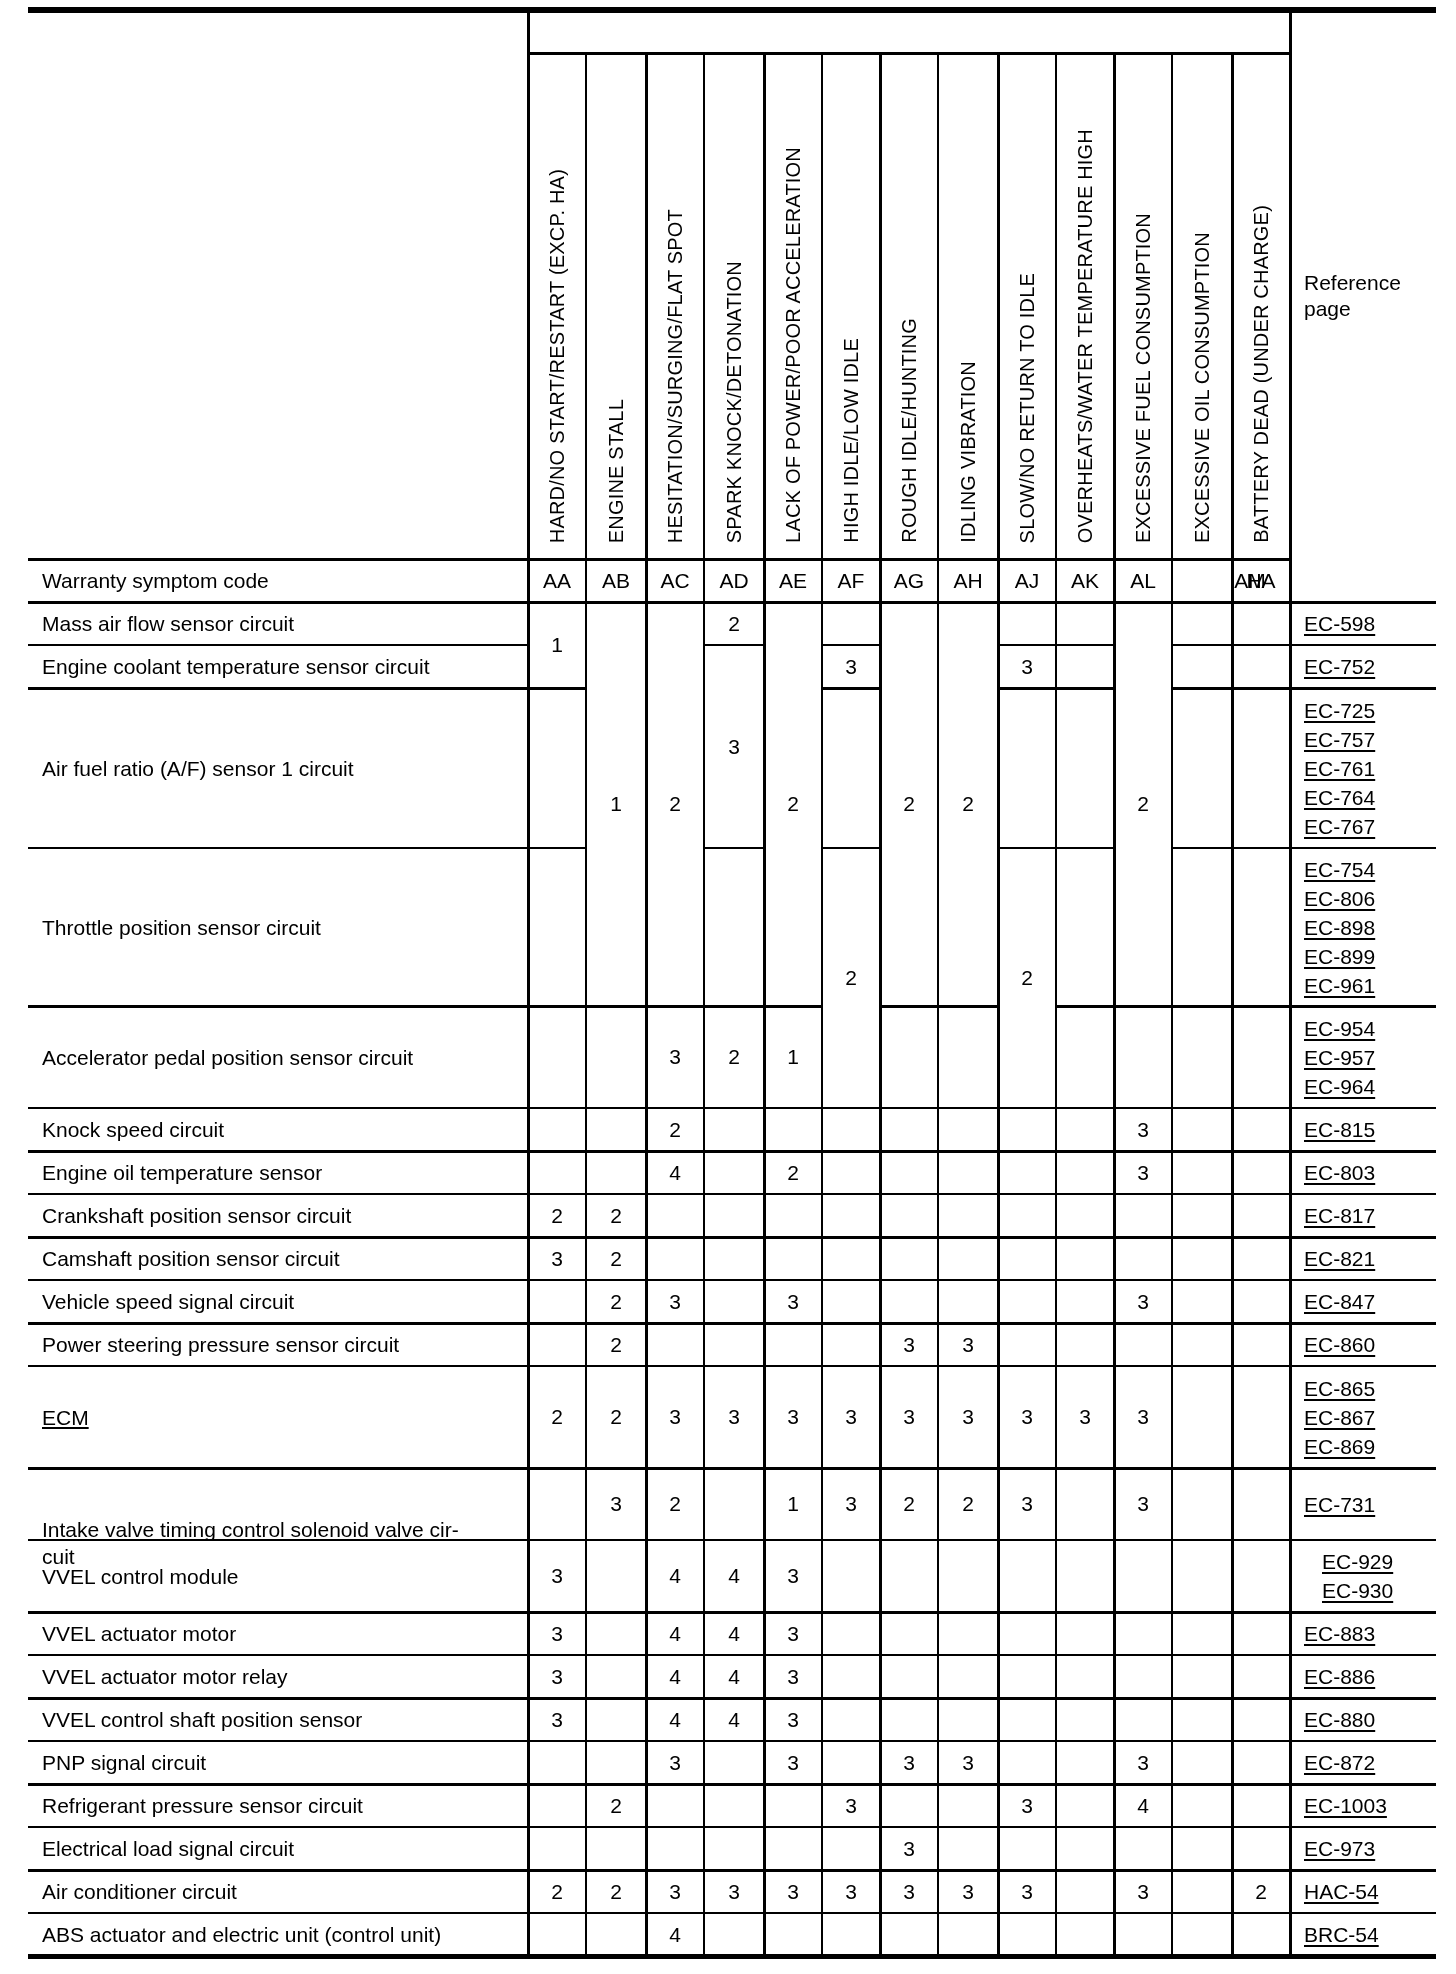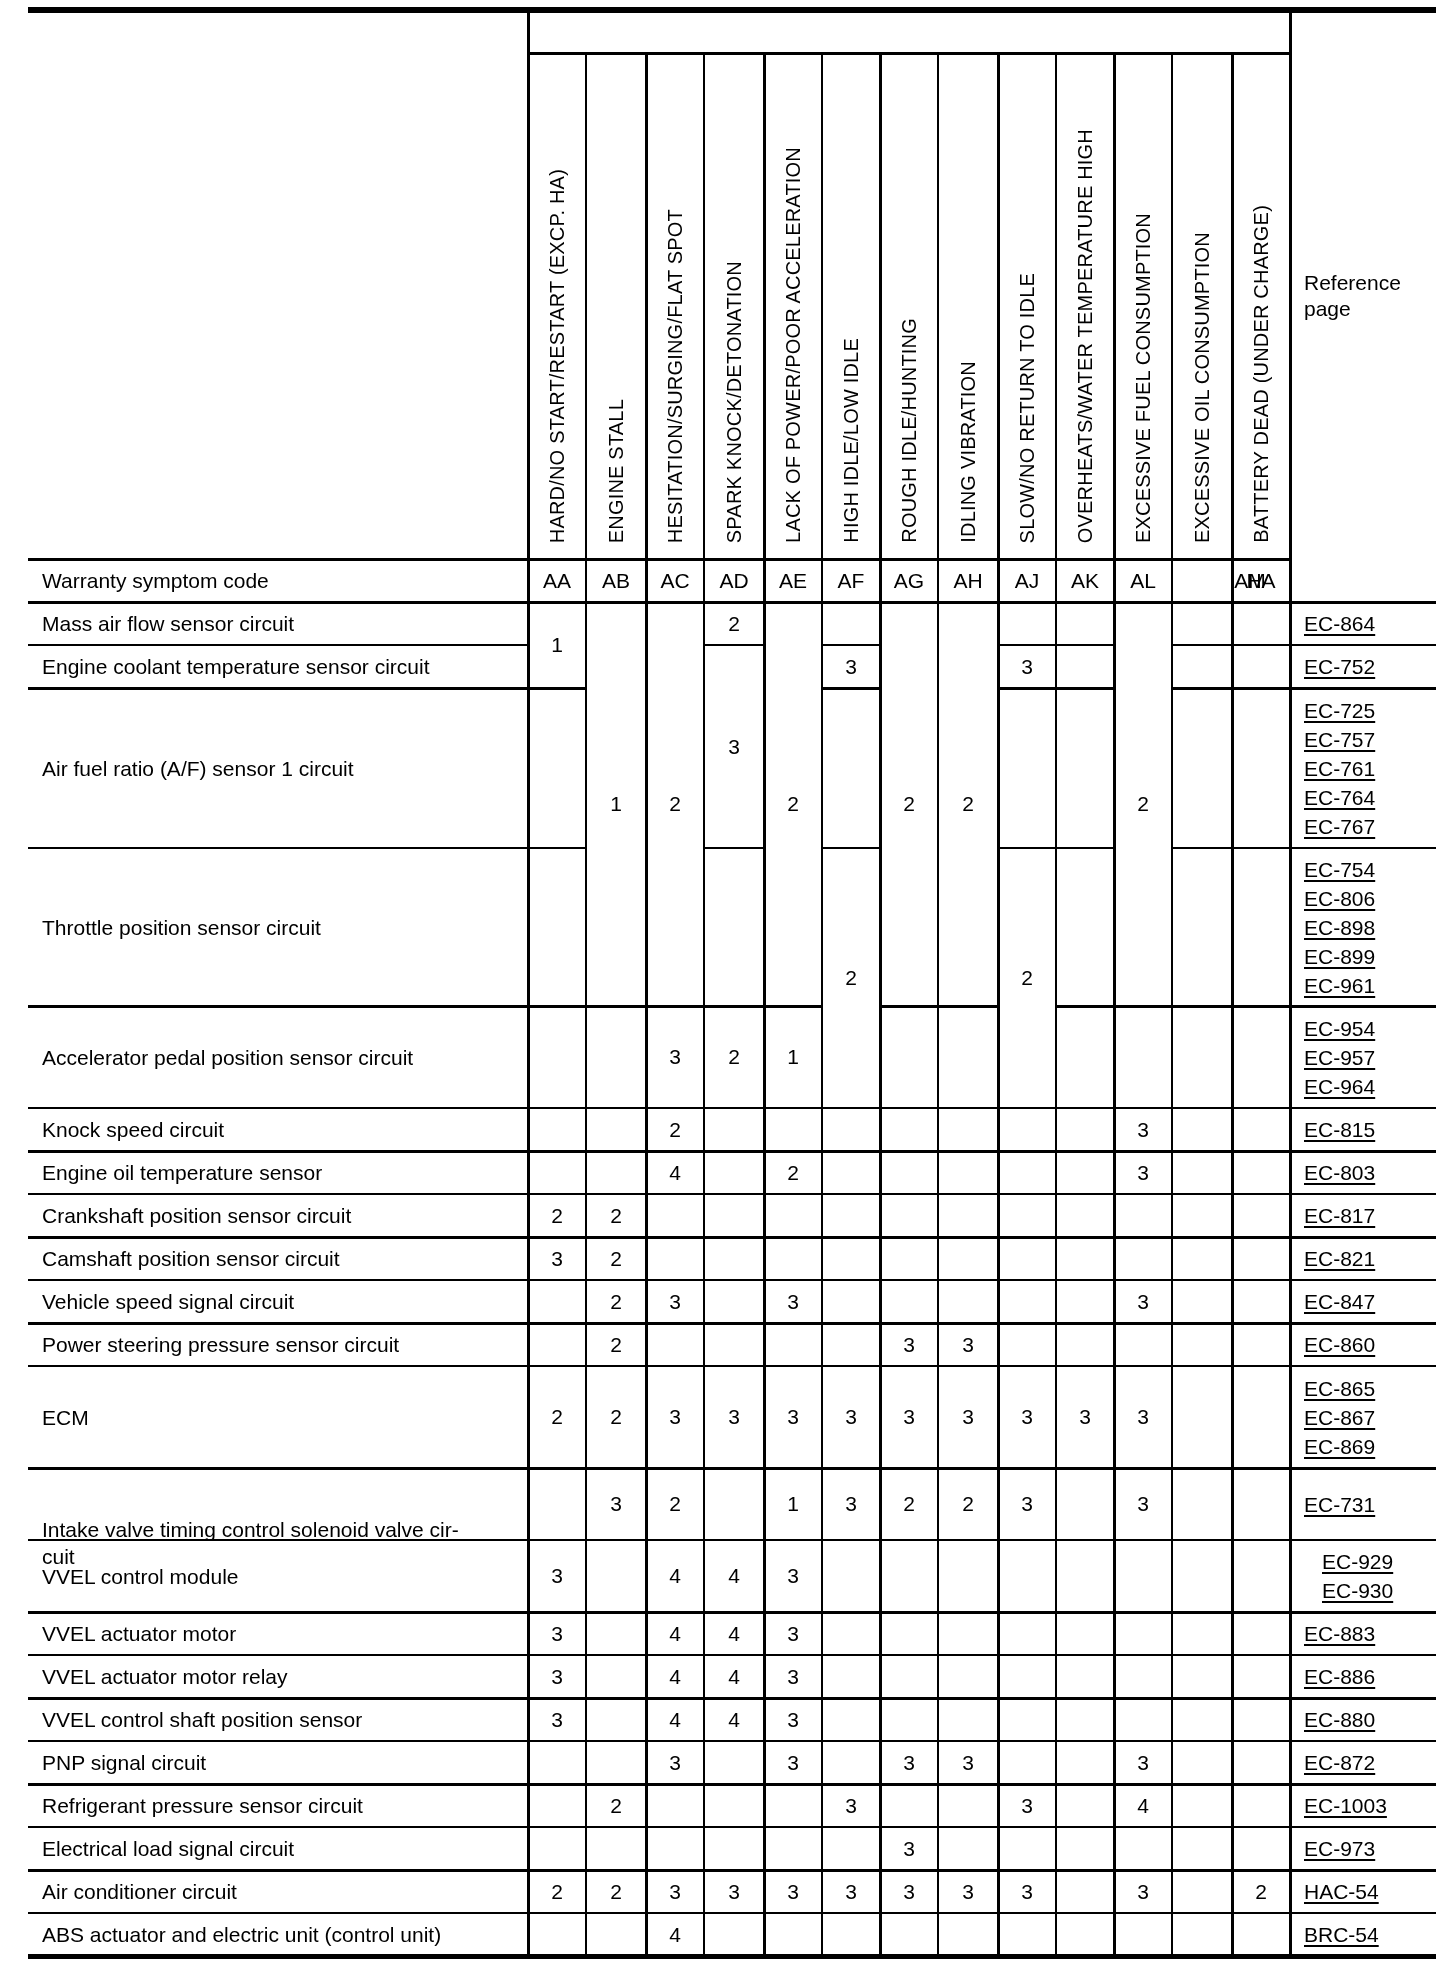--- a/index.html
+++ b/index.html
@@ -381,21 +381,21 @@
     <div class="cell" style="left: 822px; top: 559px; width: 58px; height: 43px;">AF</div>
     <div class="cell" style="left: 880px; top: 559px; width: 58px; height: 43px;">AG</div>
     <div class="cell" style="left: 938px; top: 559px; width: 60px; height: 43px;">AH</div>
     <div class="cell" style="left: 998px; top: 559px; width: 58px; height: 43px;">AJ</div>
     <div class="cell" style="left: 1056px; top: 559px; width: 58px; height: 43px;">AK</div>
     <div class="cell" style="left: 1114px; top: 559px; width: 58px; height: 43px;">AL</div>
     <div class="cell" style="left: 1172px; top: 559px; width: 60px; height: 43px; margin-left: 48px;">AM</div>
     <div class="cell" style="left: 1232px; top: 559px; width: 58px; height: 43px;">HA</div>
     <div class="lbl" style="left: 42px; top: 602px; height: 43px; width: 476px; white-space: pre-line;">Mass air flow sensor circuit</div>
     <div class="refs" style="left: 1304px; top: 602px; height: 43px;">
-      <a>EC-864</a>
+      <a>EC-598</a>
     </div>
     <div class="lbl" style="left: 42px; top: 645px; height: 43px; width: 476px; white-space: pre-line;">Engine coolant temperature sensor circuit</div>
     <div class="refs" style="left: 1304px; top: 645px; height: 43px;">
       <a>EC-752</a>
     </div>
     <div class="lbl" style="left: 42px; top: 688px; height: 160px; width: 476px; white-space: pre-line;">Air fuel ratio (A/F) sensor 1 circuit</div>
     <div class="refs" style="left: 1304px; top: 688px; height: 160px;">
       <a>EC-725</a>
       <a>EC-757</a>
       <a>EC-761</a>
@@ -433,21 +433,21 @@
       <a>EC-821</a>
     </div>
     <div class="lbl" style="left: 42px; top: 1280px; height: 43px; width: 476px; white-space: pre-line;">Vehicle speed signal circuit</div>
     <div class="refs" style="left: 1304px; top: 1280px; height: 43px;">
       <a>EC-847</a>
     </div>
     <div class="lbl" style="left: 42px; top: 1323px; height: 43px; width: 476px; white-space: pre-line;">Power steering pressure sensor circuit</div>
     <div class="refs" style="left: 1304px; top: 1323px; height: 43px;">
       <a>EC-860</a>
     </div>
-    <div class="lbl" style="left: 42px; top: 1366px; height: 102px; width: 476px; white-space: pre-line;">ECM</div>
+    <div class="lbl" style="left: 42px; top: 1366px; height: 102px; width: 476px; white-space: pre-line; text-decoration: underline;">ECM</div>
     <div class="refs" style="left: 1304px; top: 1366px; height: 102px;">
       <a>EC-865</a>
       <a>EC-867</a>
       <a>EC-869</a>
     </div>
     <div class="lbl" style="left: 42px; top: 1468px; height: 72px; width: 476px; white-space: pre-line; margin-top: 39px;">Intake valve timing control solenoid valve cir-
 cuit</div>
     <div class="refs" style="left: 1304px; top: 1468px; height: 72px;">
       <a>EC-731</a>
     </div>

